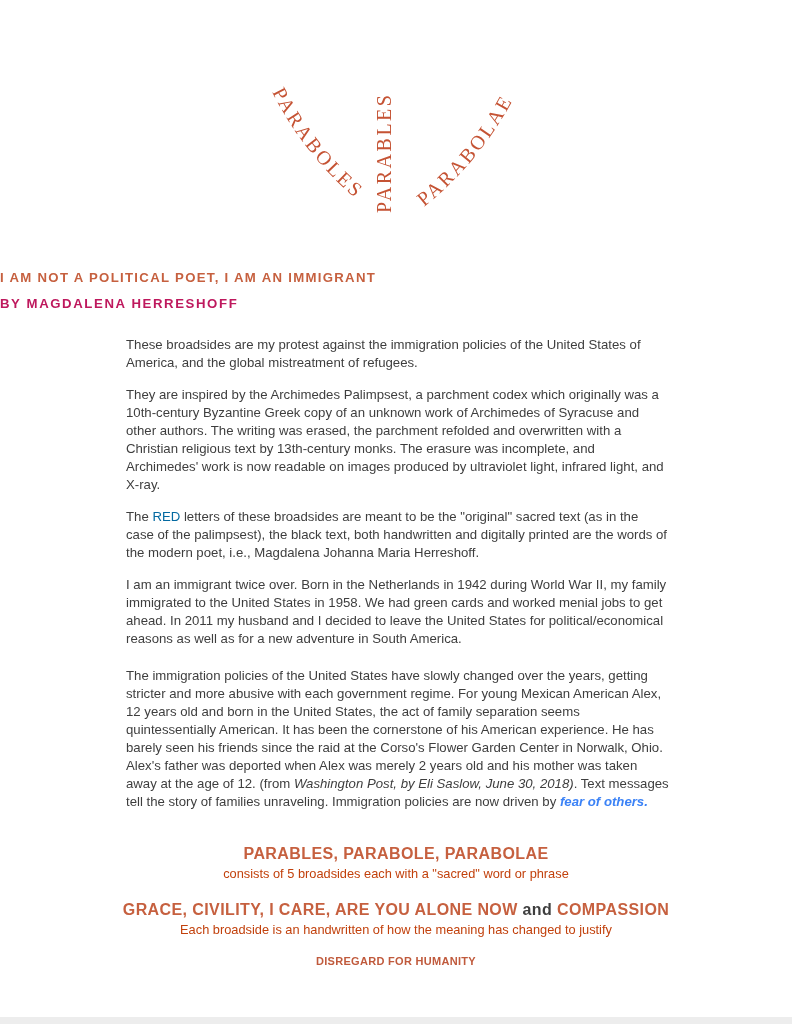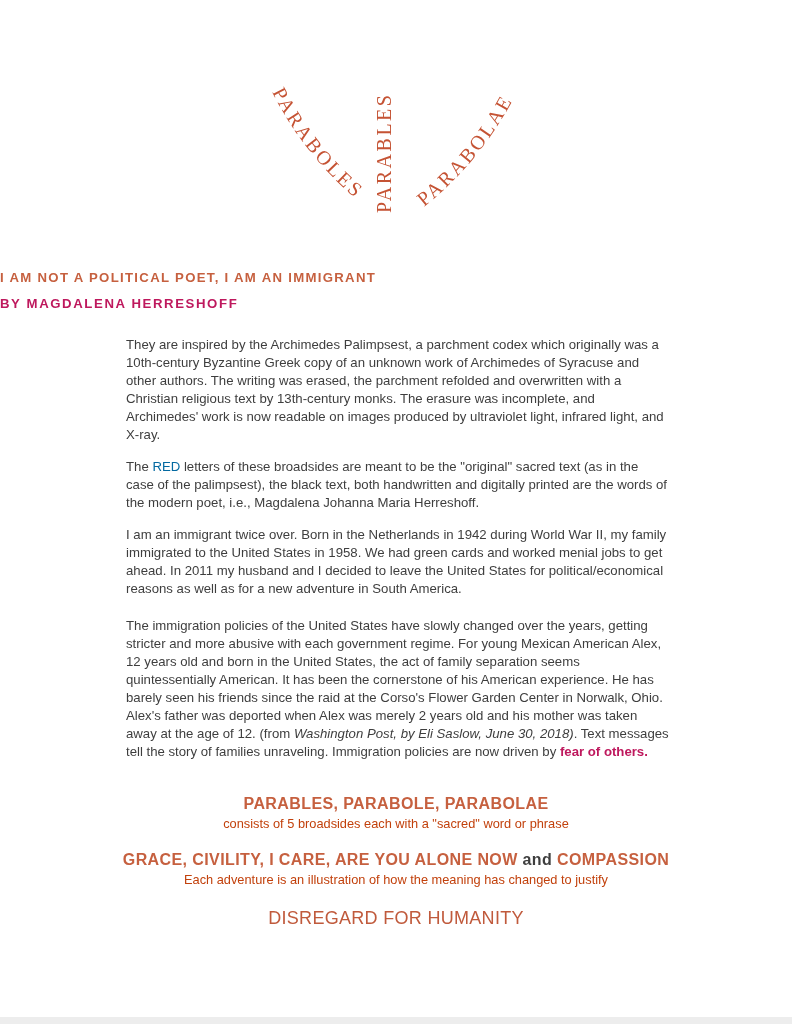--- a/index.html
+++ b/index.html
@@ -41,43 +41,43 @@
     width: 543px;
     font-size: 13.2px;
     line-height: 18px;
     color: #3e3e3e;
   }
   .content p { margin: 0 0 14px 0; }
   .content p.gap-lg { margin-top: 19px; }
   .seg-n  { }
   .seg-red { color: #0369a1; }
   .seg-i  { font-style: italic; }
-  .seg-bo { color: #be185d; font-weight: 700; }
+  .seg-bo { color: #3b82f6; font-weight: 700; font-style: italic; }
   .seg-accent { color: #c6603f; }
   .seg-dark { color: #3e3e3e; }
   .footer { margin-top: 34px; text-align: center; }
   .f-accent {
     color: #c6603f;
     font-size: 16px;
     font-weight: 700;
     letter-spacing: 0.4px;
     line-height: 18px;
   }
   .f-dark {
     color: #c2410c;
     font-size: 12.8px;
     line-height: 17px;
     margin-top: 2px;
   }
   .f-gap { margin-top: 19px; }
   .f-bold {
-    margin-top: 21px;
+    margin-top: 14px;
     color: #c05a3c;
-    font-size: 18px;
-    font-weight: 400;
+    font-size: 11px;
+    font-weight: 700;
     letter-spacing: 0.3px;
     line-height: 18px;
   }
   .bottom-strip {
     position: absolute;
     left: 0; bottom: 0;
     width: 100%; height: 7px;
     background: #ededed;
   }
 </style>
@@ -102,28 +102,29 @@
       <textPath href="#arcR">PARABOLAE</textPath>
     </text>
   </svg>
 
   <div class="title-block">
     <div class="doc-title">I AM NOT A POLITICAL POET, I AM AN IMMIGRANT</div>
     <div class="doc-byline">BY MAGDALENA HERRESHOFF</div>
   </div>
 
   <div class="content">
+    <p><span class="seg-n">These broadsides are my protest against the immigration policies of the United States of America, and the global mistreatment of refugees.</span></p>
     <p><span class="seg-n">They are inspired by the Archimedes Palimpsest, a parchment codex which originally was a 10th-century Byzantine Greek copy of an unknown work of Archimedes of Syracuse and other authors. The writing was erased, the parchment refolded and overwritten with a Christian religious text by 13th-century monks. The erasure was incomplete, and Archimedes' work is now readable on images produced by ultraviolet light, infrared light, and X-ray.</span></p>
     <p><span class="seg-n">The </span><span class="seg-red">RED</span><span class="seg-n"> letters of these broadsides are meant to be the "original" sacred text (as in the case of the palimpsest), the black text, both handwritten and digitally printed are the words of the modern poet, i.e., Magdalena Johanna Maria Herreshoff.</span></p>
     <p><span class="seg-n">I am an immigrant twice over. Born in the Netherlands in 1942 during World War II, my family immigrated to the United States in 1958. We had green cards and worked menial jobs to get ahead. In 2011 my husband and I decided to leave the United States for political/economical reasons as well as for a new adventure in South America.</span></p>
     <p class="gap-lg"><span class="seg-n">The immigration policies of the United States have slowly changed over the years, getting stricter and more abusive with each government regime. For young Mexican American Alex, 12 years old and born in the United States, the act of family separation seems quintessentially American. It has been the cornerstone of his American experience. He has barely seen his friends since the raid at the Corso's Flower Garden Center in Norwalk, Ohio.  Alex's father was deported when Alex was merely 2 years old and his mother was taken away at the age of 12.  (from </span><span class="seg-i">Washington Post, by Eli Saslow, June 30, 2018)</span><span class="seg-n">. Text messages tell the story of families unraveling.  Immigration policies are now driven by </span><span class="seg-bo">fear of others.</span></p>
   </div>
 
   <div class="footer">
     <div class="f-accent">PARABLES, PARABOLE, PARABOLAE</div>
     <div class="f-dark">consists of 5 broadsides each with a "sacred" word or phrase</div>
     <div class="f-accent f-gap"><span class="seg-accent">GRACE, CIVILITY, I CARE, ARE YOU ALONE NOW</span><span class="seg-dark"> and </span><span class="seg-accent">COMPASSION</span></div>
-    <div class="f-dark">Each adventure is an illustration of how the meaning has changed to justify</div>
+    <div class="f-dark">Each broadside is an handwritten of how the meaning has changed to justify</div>
     <div class="f-bold">DISREGARD FOR HUMANITY</div>
   </div>
 
   <div class="bottom-strip"></div>
 </div>
 
 </body></html>

